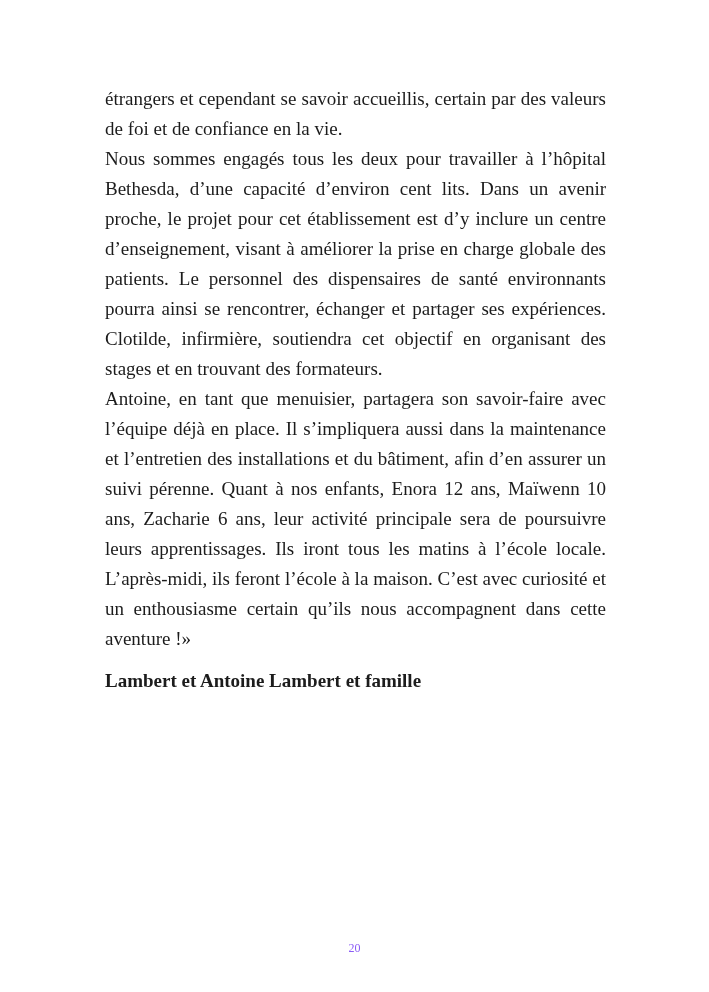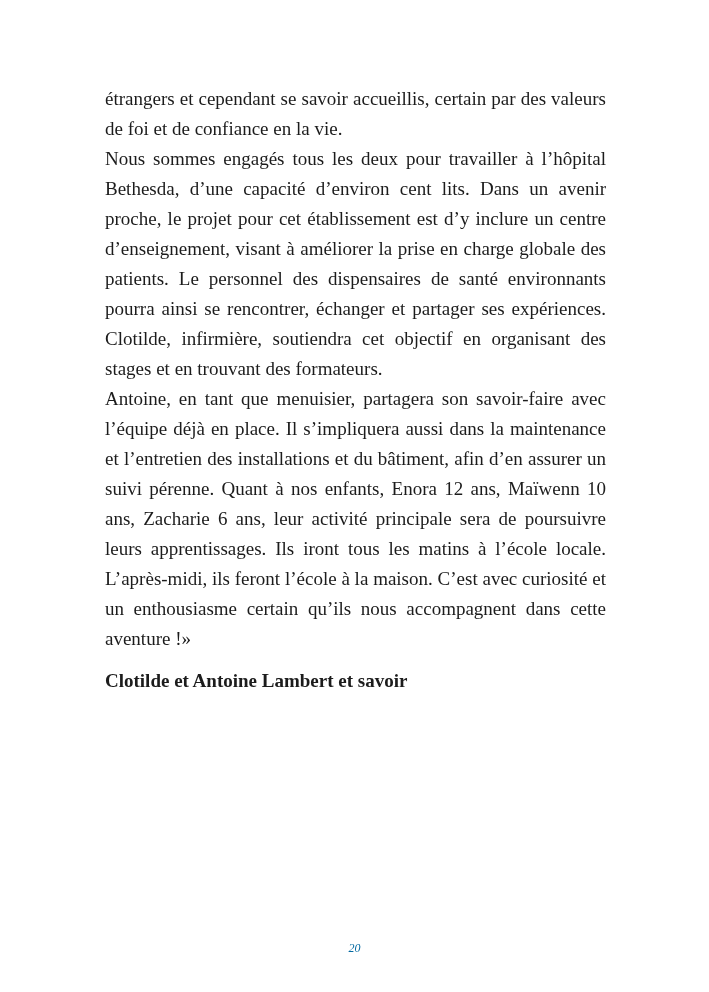--- a/index.html
+++ b/index.html
@@ -37,29 +37,28 @@
     color: #1c1c1c;
     text-align: left;
   }
   .page-number {
     position: absolute;
     bottom: 36px;
     left: 0;
     width: 100%;
     text-align: center;
     font-size: 12px;
-    color: #0369a1;
+    color: #8b5cf6;
     font-family: "Liberation Serif", serif;
-    font-style: italic;
   }
 </style>
 </head>
 <body>
 
 <div class="page">
   <div class="text-block">
     <p class="para">étrangers et cependant se savoir accueillis, certain par des valeurs de foi et de confiance en la vie.</p>
     <p class="para">Nous sommes engagés tous les deux pour travailler à l’hôpital Bethesda, d’une capacité d’environ cent lits. Dans un avenir proche, le projet pour cet établissement est d’y inclure un centre d’enseignement, visant à améliorer la prise en charge globale des patients. Le personnel des dispensaires de santé environnants pourra ainsi se rencontrer, échanger et partager ses expériences. Clotilde, infirmière, soutiendra cet objectif en organisant des stages et en trouvant des formateurs.</p>
     <p class="para">Antoine, en tant que menuisier, partagera son savoir-faire avec l’équipe déjà en place. Il s’impliquera aussi dans la maintenance et l’entretien des installations et du bâtiment, afin d’en assurer un suivi pérenne. Quant à nos enfants, Enora 12 ans, Maïwenn 10 ans, Zacharie 6 ans, leur activité principale sera de poursuivre leurs apprentissages. Ils iront tous les matins à l’école locale. L’après-midi, ils feront l’école à la maison. C’est avec curiosité et un enthousiasme certain qu’ils nous accompagnent dans cette aventure !»</p>
-    <p class="signature">Clotilde et Antoine Lambert et savoir</p>
+    <p class="signature">Lambert et Antoine Lambert et famille</p>
   </div>
   <div class="page-number">20</div>
 </div>
 
 </body></html>

